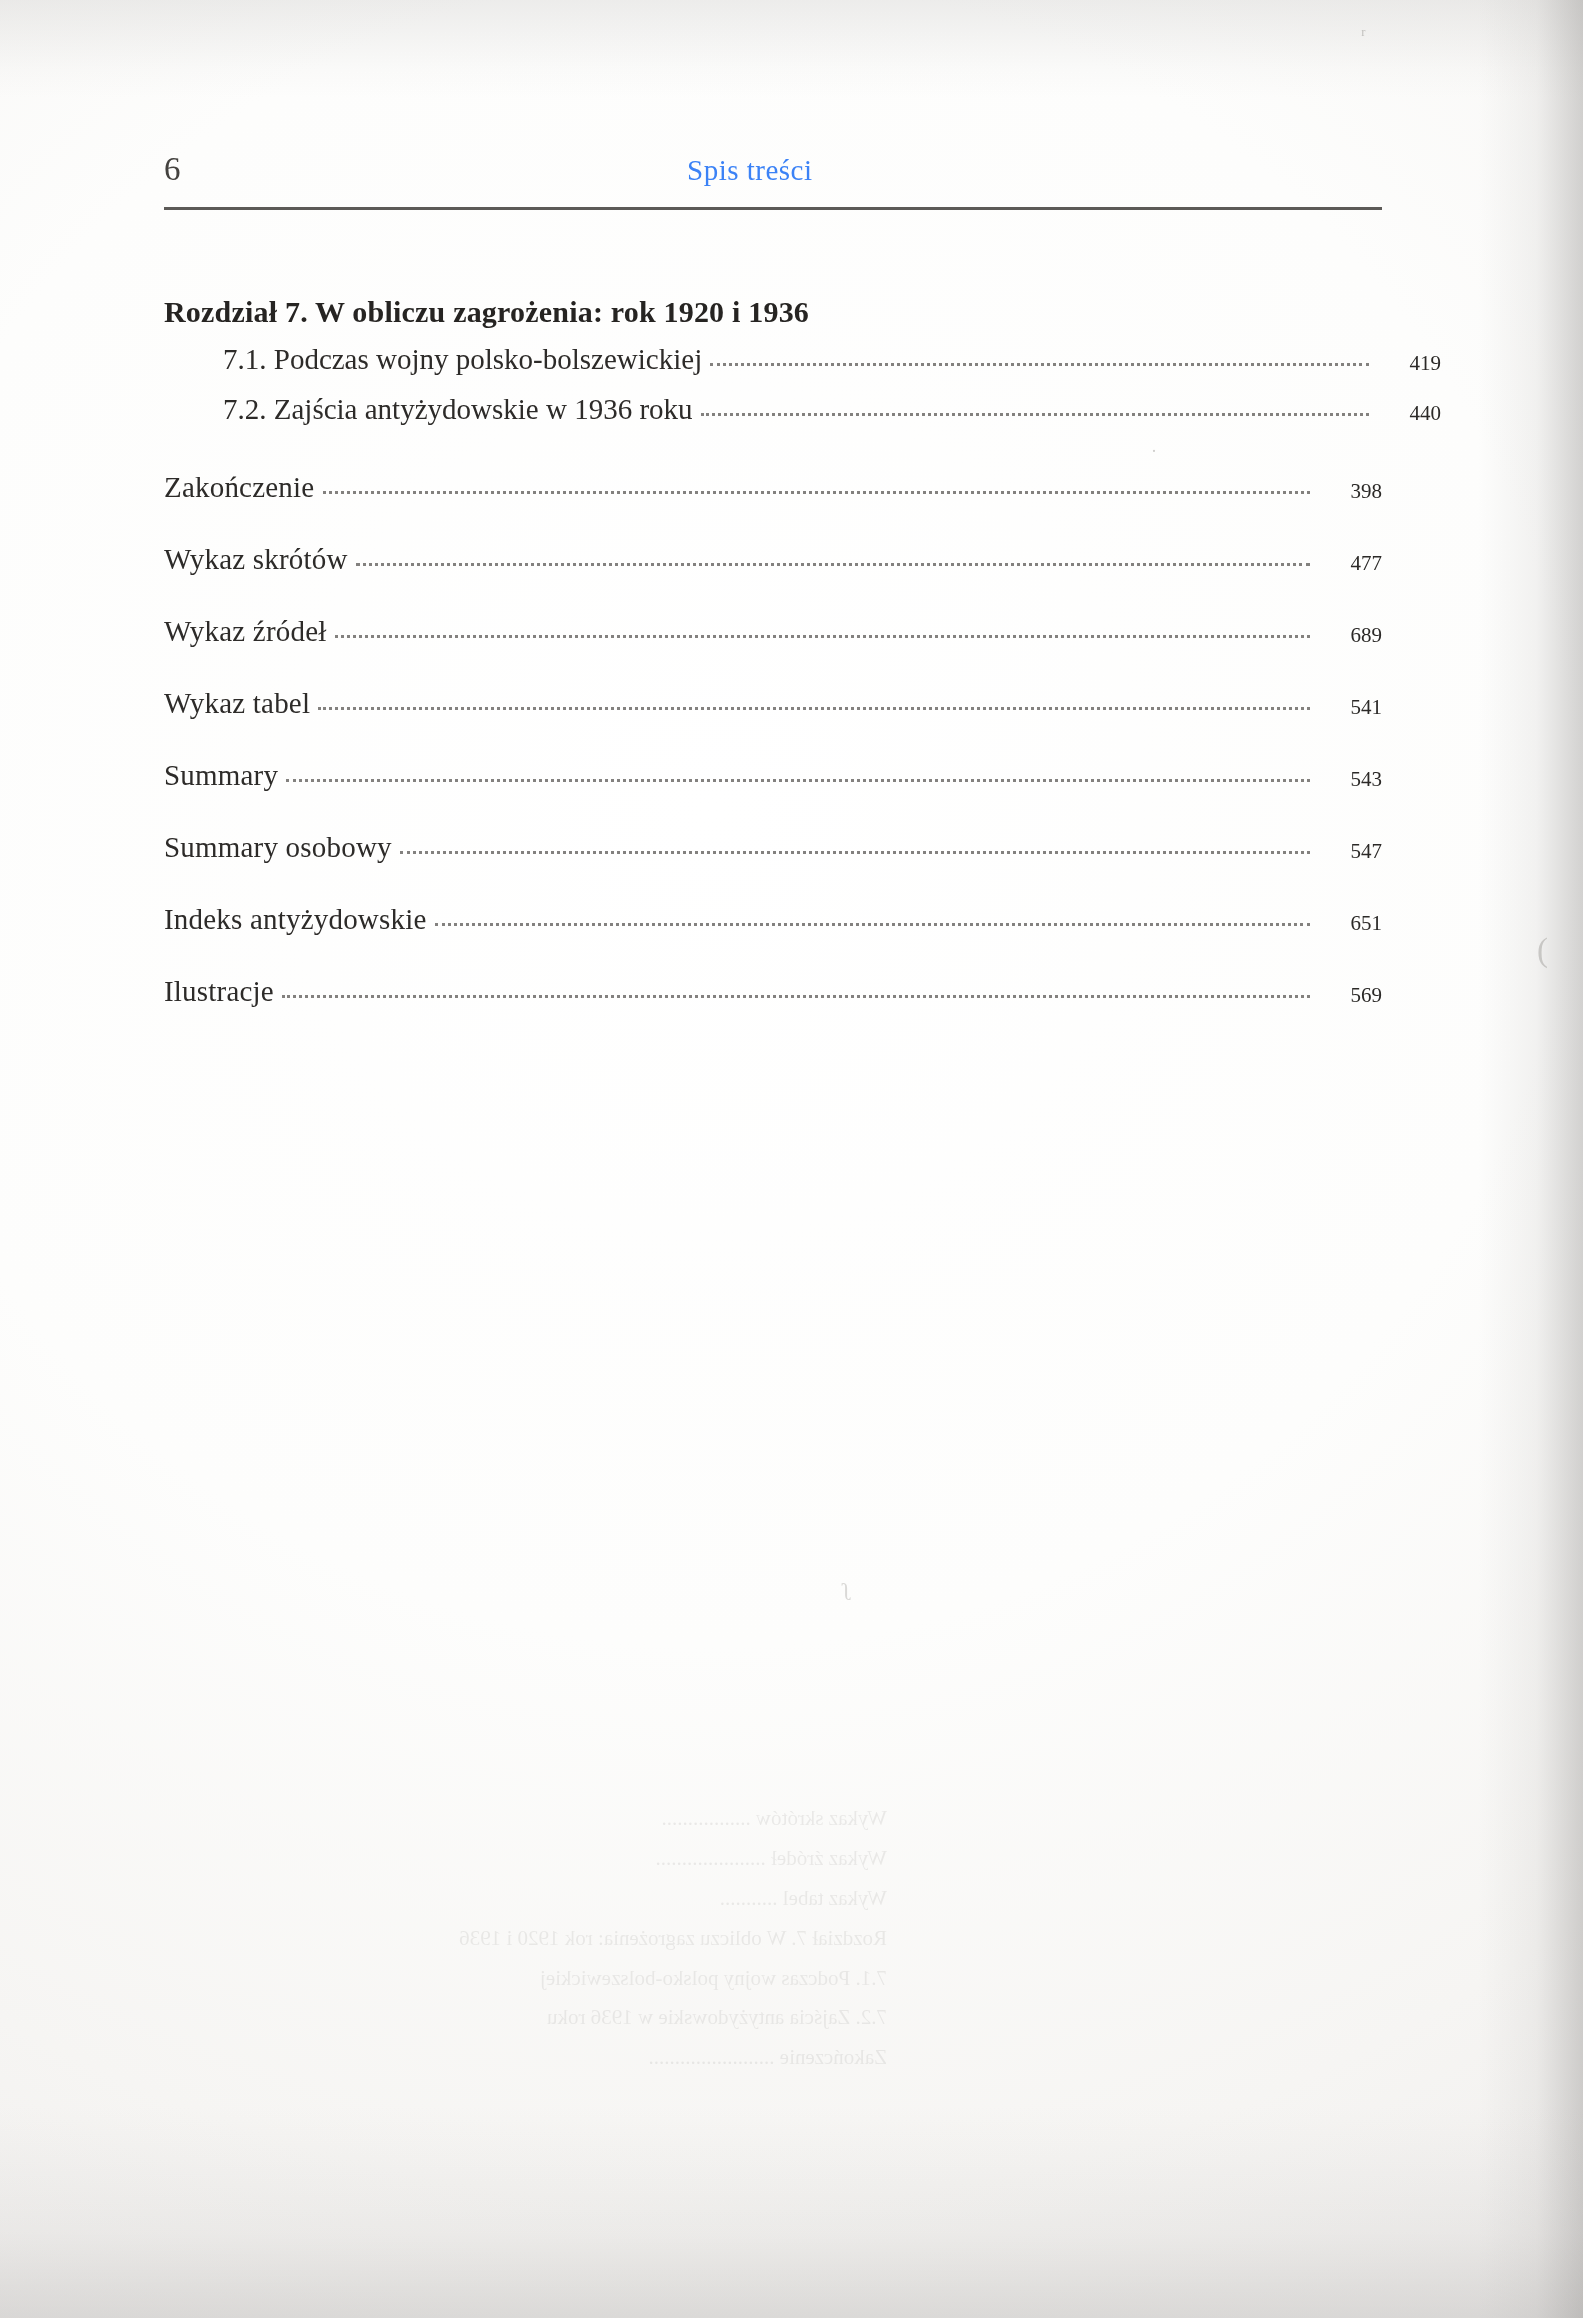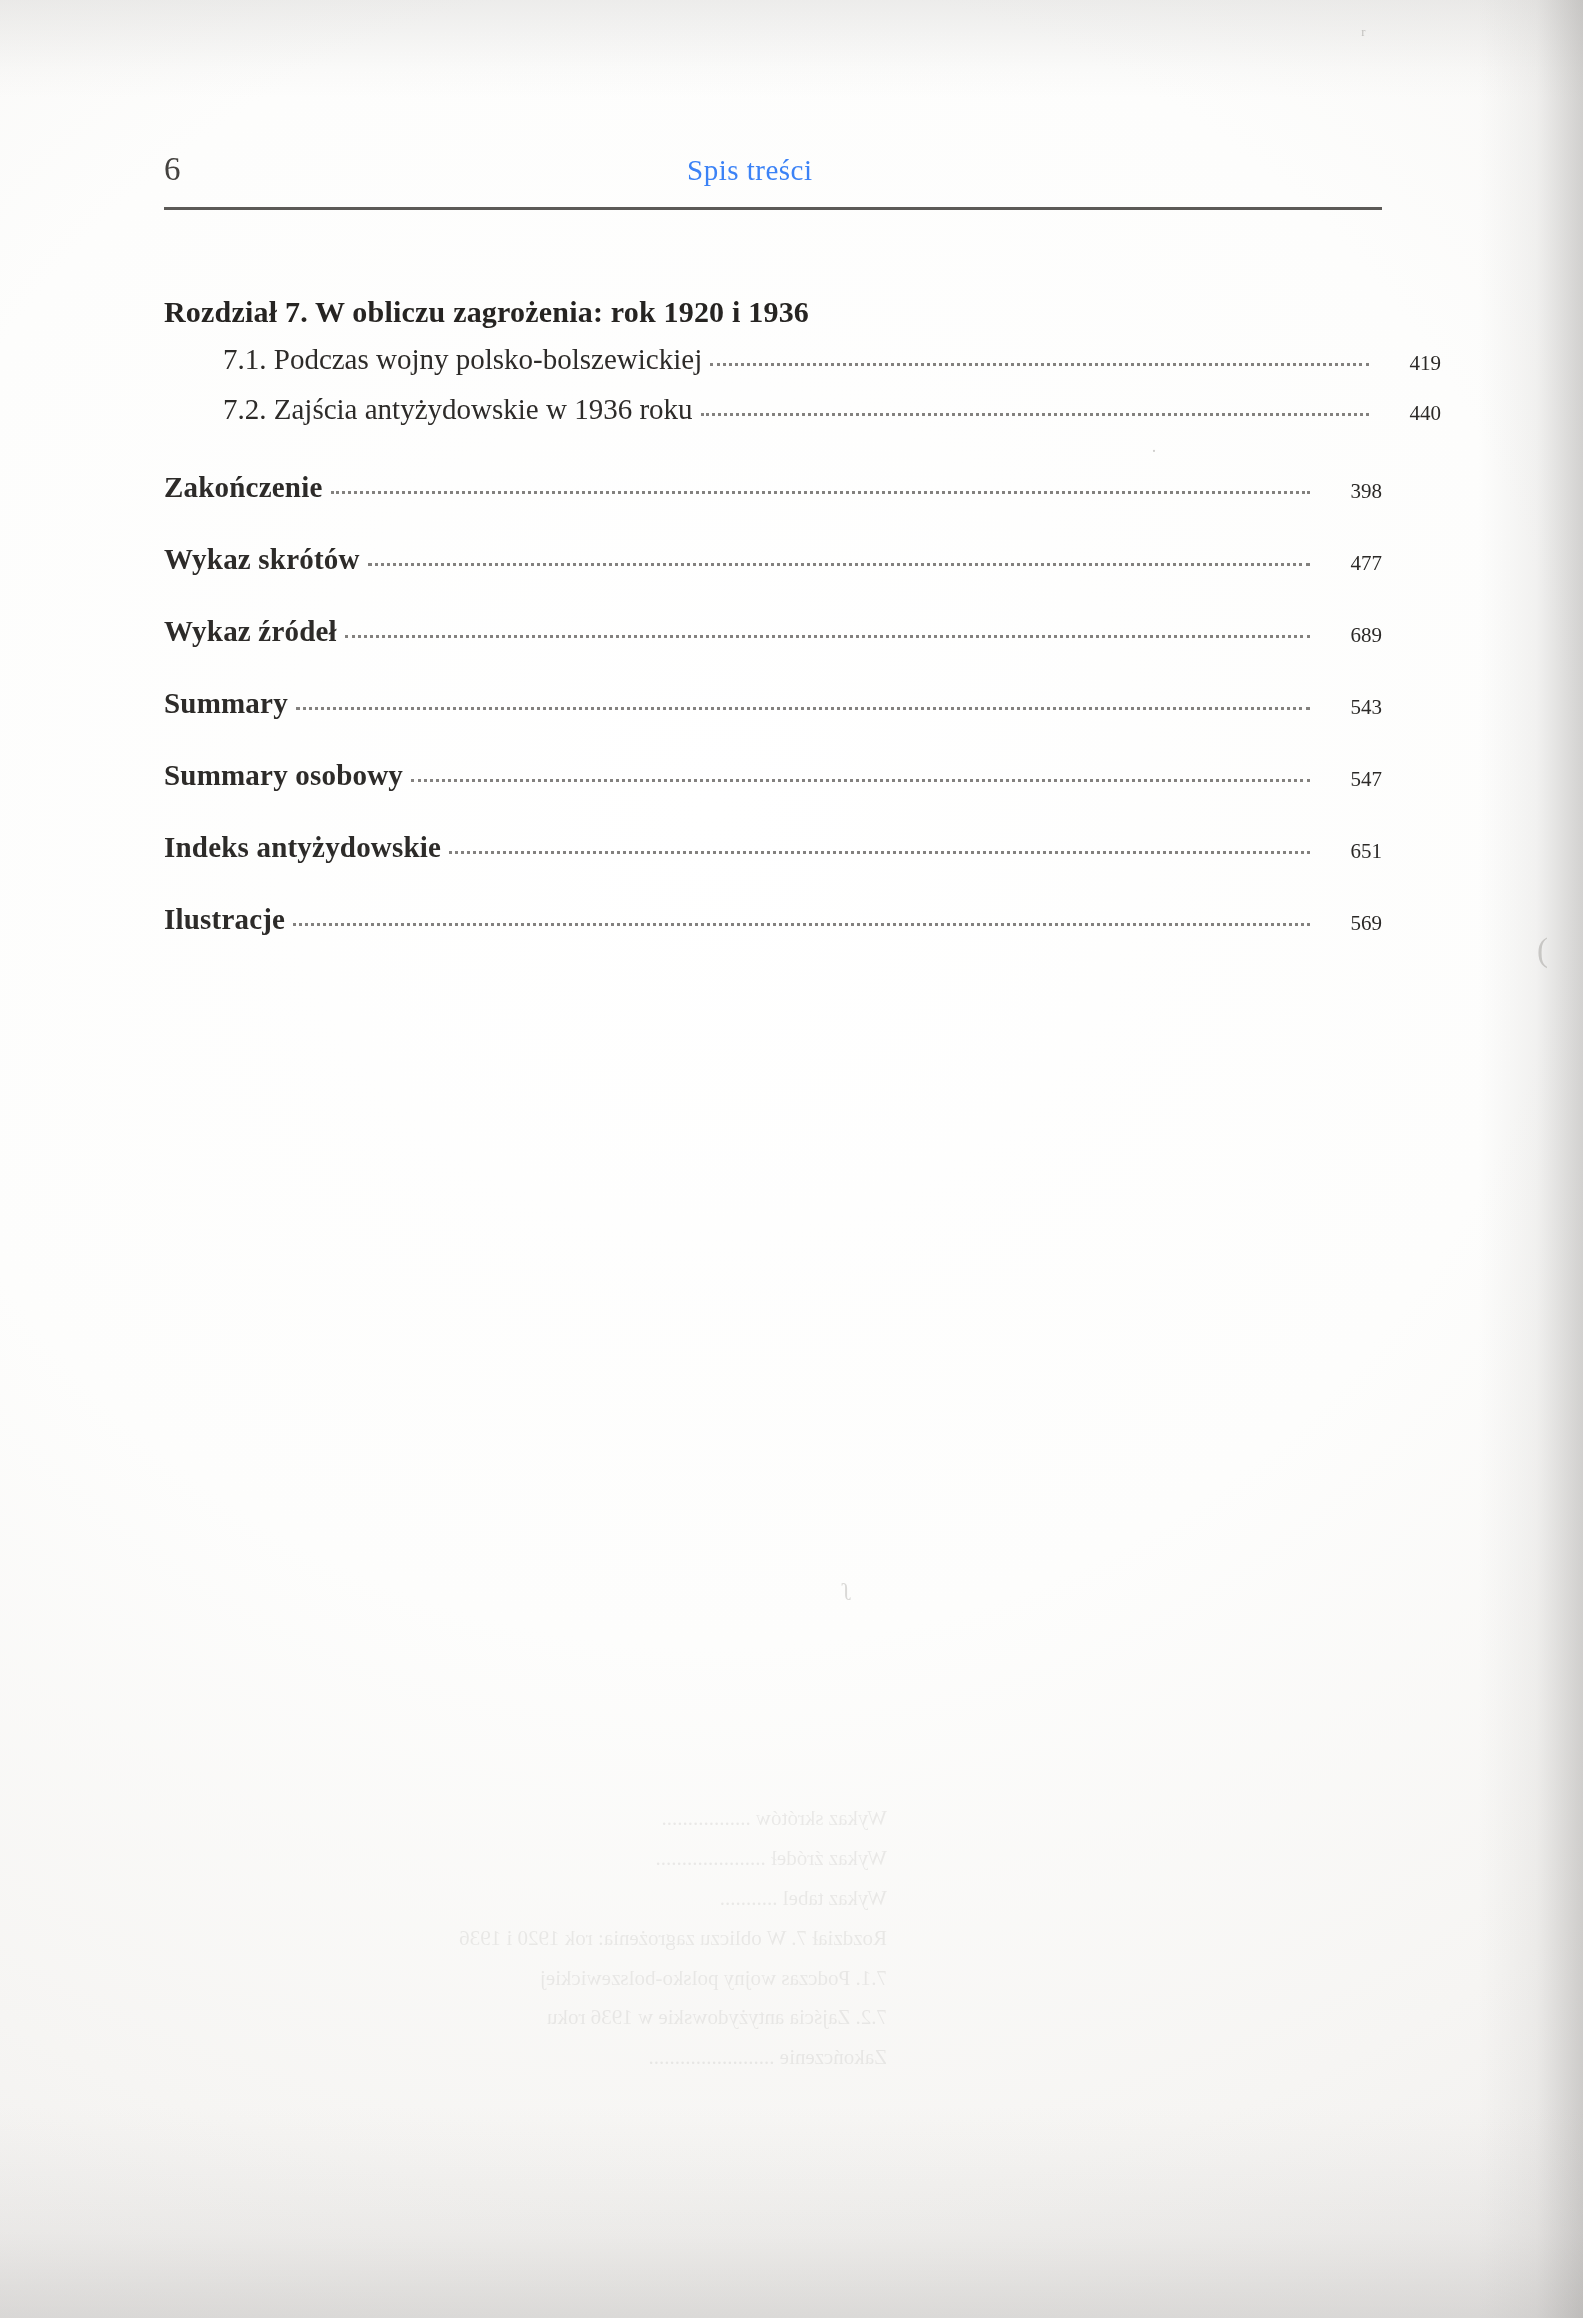--- a/index.html
+++ b/index.html
@@ -110,21 +110,21 @@
     width: 100%;
     line-height: 1.0;
   }
 
   .toc-label {
     white-space: nowrap;
     font-size: 29px;
     color: #2d2b29;
   }
   .toc-label.bold {
-    font-weight: bold;
+    font-weight: normal;
     letter-spacing: 0.2px;
   }
   .toc-label.sub {
     font-weight: normal;
   }
 
   .leader {
     flex: 1 1 auto;
     overflow: hidden;
     margin: 0 8.2px 8.2px 8.2px;
@@ -232,20 +232,25 @@
       <span class="leader"></span>
       <span class="toc-page">477</span>
     </div>
 
     <div class="toc-row main-row">
       <span class="toc-label bold">Wykaz źródeł</span>
       <span class="leader"></span>
       <span class="toc-page">689</span>
     </div>
 
+    <div class="toc-row main-row">
+      <span class="toc-label bold">Wykaz tabel</span>
+      <span class="leader"></span>
+      <span class="toc-page">541</span>
+    </div>
 
     <div class="toc-row main-row">
       <span class="toc-label bold">Summary</span>
       <span class="leader"></span>
       <span class="toc-page">543</span>
     </div>
 
     <div class="toc-row main-row">
       <span class="toc-label bold">Summary osobowy</span>
       <span class="leader"></span>

